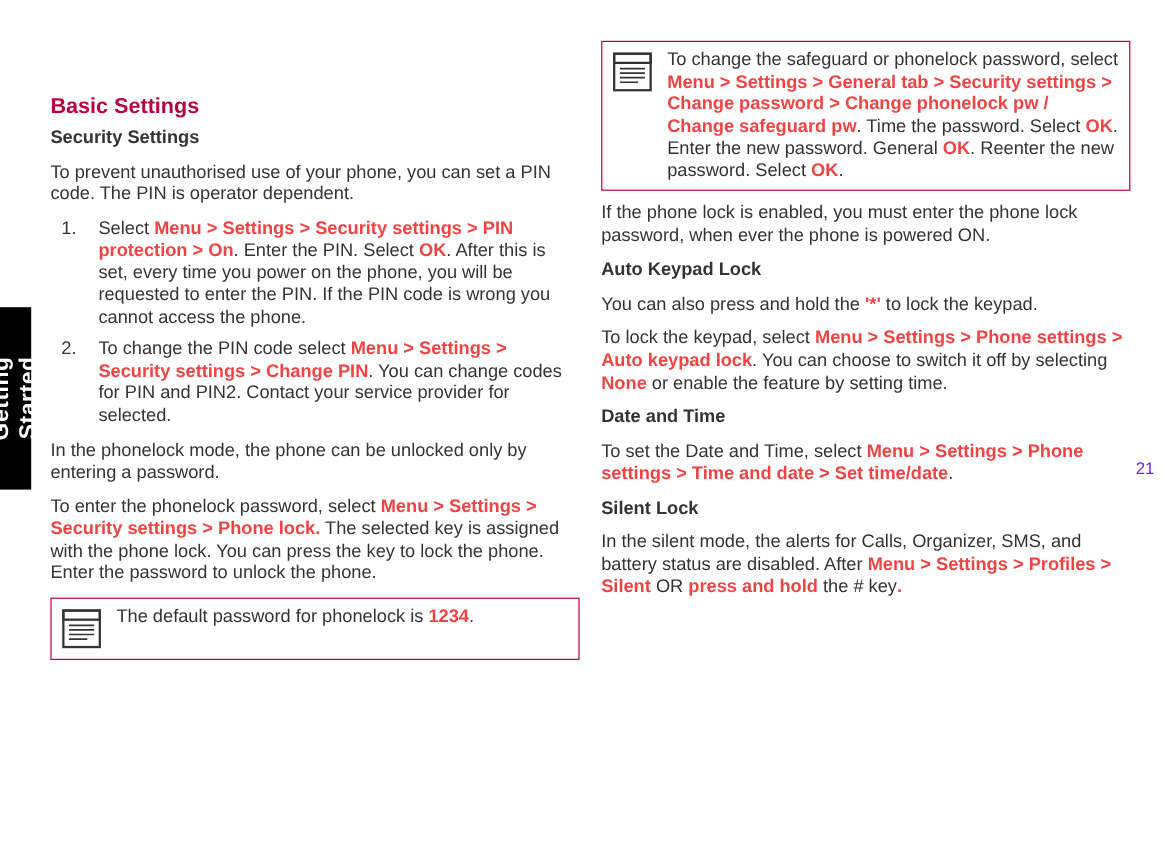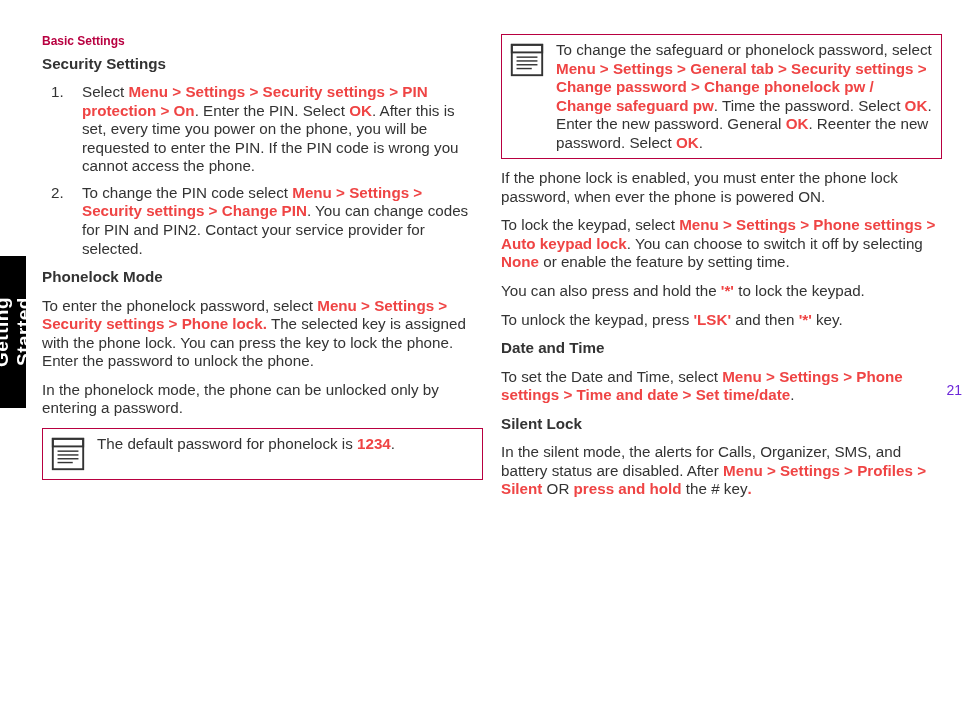--- a/index.html
+++ b/index.html
@@ -41,21 +41,21 @@
     top: 34px;
     width: 900px;
     display: flex;
     gap: 18px;
     font-size: 15.2px;
     line-height: 1.22;
     color: #333;
   }
   .col { flex: 1 1 0; }
 
-  .h-red { color: #b80040; font-family: Arial Narrow, Arial, sans-serif; font-stretch: condensed; font-size: 12px; font-weight: 600; margin-bottom: 6px; }
+  .h-red { color: #b80040; font-family: Arial Narrow, Arial, sans-serif; font-stretch: condensed; font-size: 18px; font-weight: 600; margin-bottom: 6px; margin-top: 44px; }
   .h-sub { font-weight: bold; margin-bottom: 10px; }
   p { margin-bottom: 10px; }
 
   ol { padding-left: 26px; margin-bottom: 10px; }
   ol > li { margin-bottom: 8px; padding-left: 14px; }
 
   b, strong { font-weight: bold; color: #ef4444; }
 
   .note-box {
     border: 1.5px solid #b80040;
@@ -75,33 +75,33 @@
 </head>
 <body>
 
 <div class="side-tab">Getting Started</div>
 <div class="page-num">21</div>
 
 <div class="content">
   <div class="col">
     <div class="h-red">Basic Settings</div>
     <div class="h-sub">Security Settings</div>
+    <p>To prevent unauthorised use of your phone, you can set a PIN code. The PIN is operator dependent.</p>
     <ol>
       <li>
         <span>Select </span><b>Menu &gt; Settings &gt; Security settings &gt; PIN protection &gt; On</b><span>. Enter the PIN. Select </span><b>OK</b><span>. After this is set, every time you power on the phone, you will be requested to enter the PIN. If the PIN code is wrong you cannot access the phone.</span>
       </li>
       <li>
         <span>To change the PIN code select </span><b>Menu &gt; Settings &gt; Security settings &gt; Change PIN</b><span>. You can change codes for PIN and PIN2. Contact your service provider for selected.</span>
       </li>
     </ol>
-    <div class="h-sub">Phonelock Mode</div>
+    <p>In the phonelock mode, the phone can be unlocked only by entering a password.</p>
     <p>
       <span>To enter the phonelock password, select </span><b>Menu &gt; Settings &gt; Security settings &gt; Phone lock.</b><span> The selected key is assigned with the phone lock. You can press the key to lock the phone. Enter the password to unlock the phone.</span>
     </p>
-    <p>In the phonelock mode, the phone can be unlocked only by entering a password.</p>
     <div class="note-box">
       <div class="note-icon">
         <svg viewBox="0 0 40 40">
           <rect x="4" y="4" width="32" height="32" fill="none" stroke="#333" stroke-width="2"></rect>
           <rect x="4" y="4" width="32" height="8" fill="none" stroke="#333" stroke-width="2"></rect>
           <line x1="9" y1="17" x2="31" y2="17" stroke="#333" stroke-width="1.5"></line>
           <line x1="9" y1="21" x2="31" y2="21" stroke="#333" stroke-width="1.5"></line>
           <line x1="9" y1="25" x2="31" y2="25" stroke="#333" stroke-width="1.5"></line>
           <line x1="9" y1="29" x2="25" y2="29" stroke="#333" stroke-width="1.5"></line>
         </svg>
@@ -122,28 +122,26 @@
           <line x1="9" y1="21" x2="31" y2="21" stroke="#333" stroke-width="1.5"></line>
           <line x1="9" y1="25" x2="31" y2="25" stroke="#333" stroke-width="1.5"></line>
           <line x1="9" y1="29" x2="25" y2="29" stroke="#333" stroke-width="1.5"></line>
         </svg>
       </div>
       <div class="note-text note-text-lines">
         <span>To change the safeguard or phonelock password, select </span><b>Menu &gt; Settings &gt; General tab &gt; Security settings &gt; Change password &gt; Change phonelock pw / Change safeguard pw</b><span>. Time the password. Select </span><b>OK</b><span>. Enter the new password. General </span><b>OK</b><span>. Reenter the new password. Select </span><b>OK</b><span>.</span>
       </div>
     </div>
     <p>If the phone lock is enabled, you must enter the phone lock password, when ever the phone is powered ON.</p>
-    <p>
-      <span>To lock the keypad, select </span><b>Menu &gt; Settings &gt; Phone settings &gt; Auto keypad lock</b><span>. You can choose to switch it off by selecting </span><b>None</b><span> or enable the feature by setting time.</span>
-    </p>
+    <div class="h-sub">Auto Keypad Lock</div>
     <p>
       <span>You can also press and hold the </span><b>'*'</b><span> to lock the keypad.</span>
     </p>
     <p>
-      <span>To unlock the keypad, press </span><b>'LSK'</b><span> and then </span><b>'*'</b><span> key.</span>
+      <span>To lock the keypad, select </span><b>Menu &gt; Settings &gt; Phone settings &gt; Auto keypad lock</b><span>. You can choose to switch it off by selecting </span><b>None</b><span> or enable the feature by setting time.</span>
     </p>
     <div class="h-sub">Date and Time</div>
     <p>
       <span>To set the Date and Time, select </span><b>Menu &gt; Settings &gt; Phone settings &gt; Time and date &gt; Set time/date</b><span>.</span>
     </p>
     <div class="h-sub">Silent Lock</div>
     <p>
       <span>In the silent mode, the alerts for Calls, Organizer, SMS, and battery status are disabled. After </span><b>Menu &gt; Settings &gt; Profiles &gt; Silent</b><span> OR </span><b>press and hold</b><span> the # key</span><b>.</b>
     </p>
   </div>

